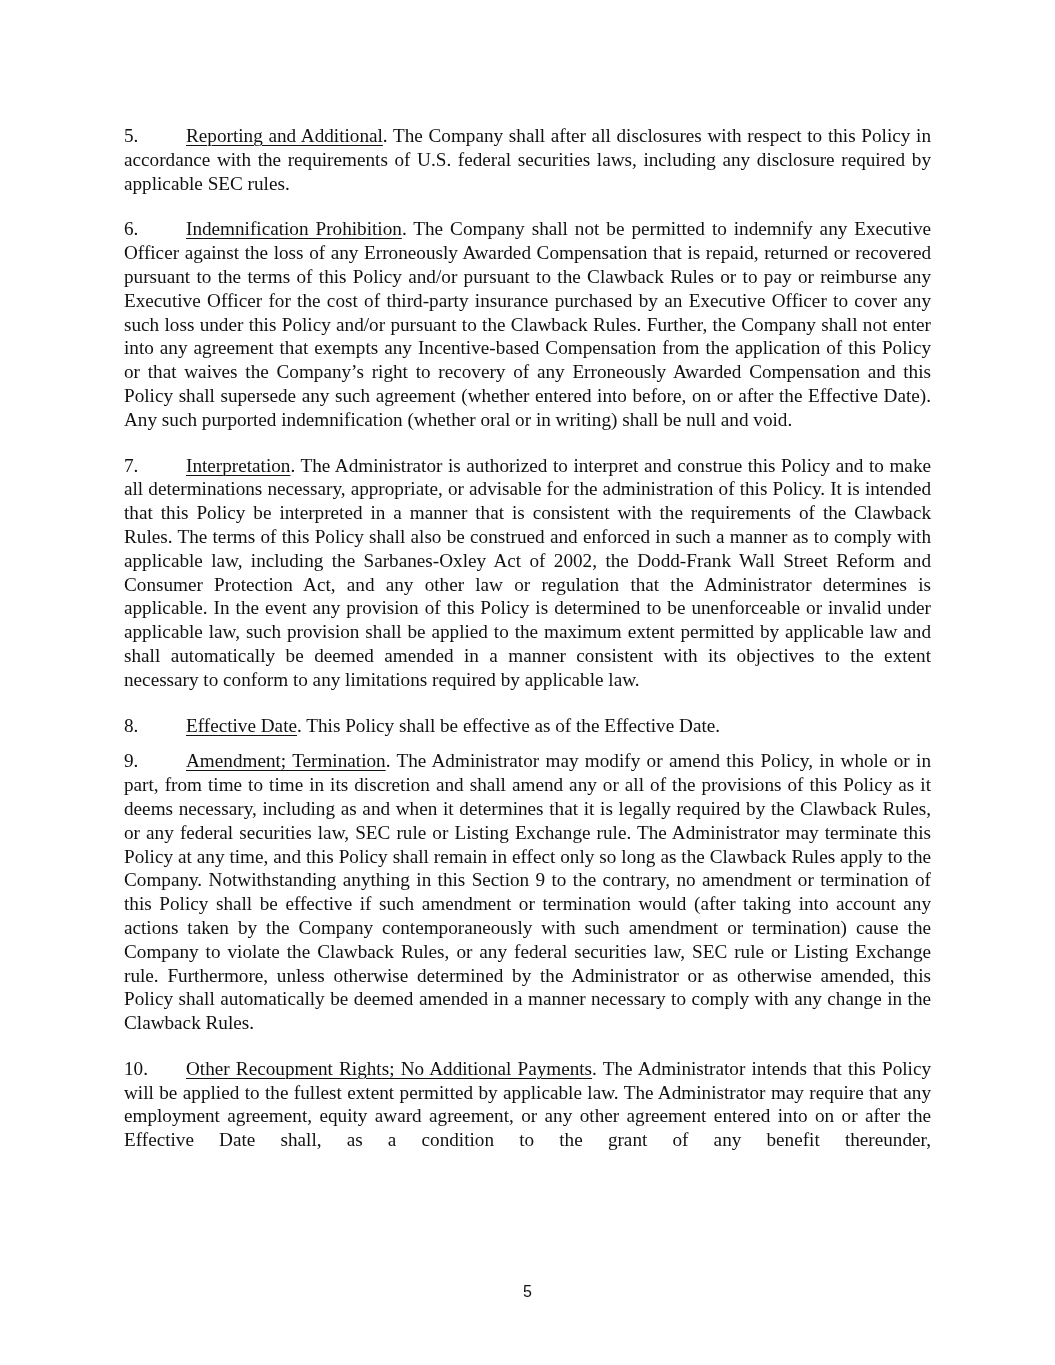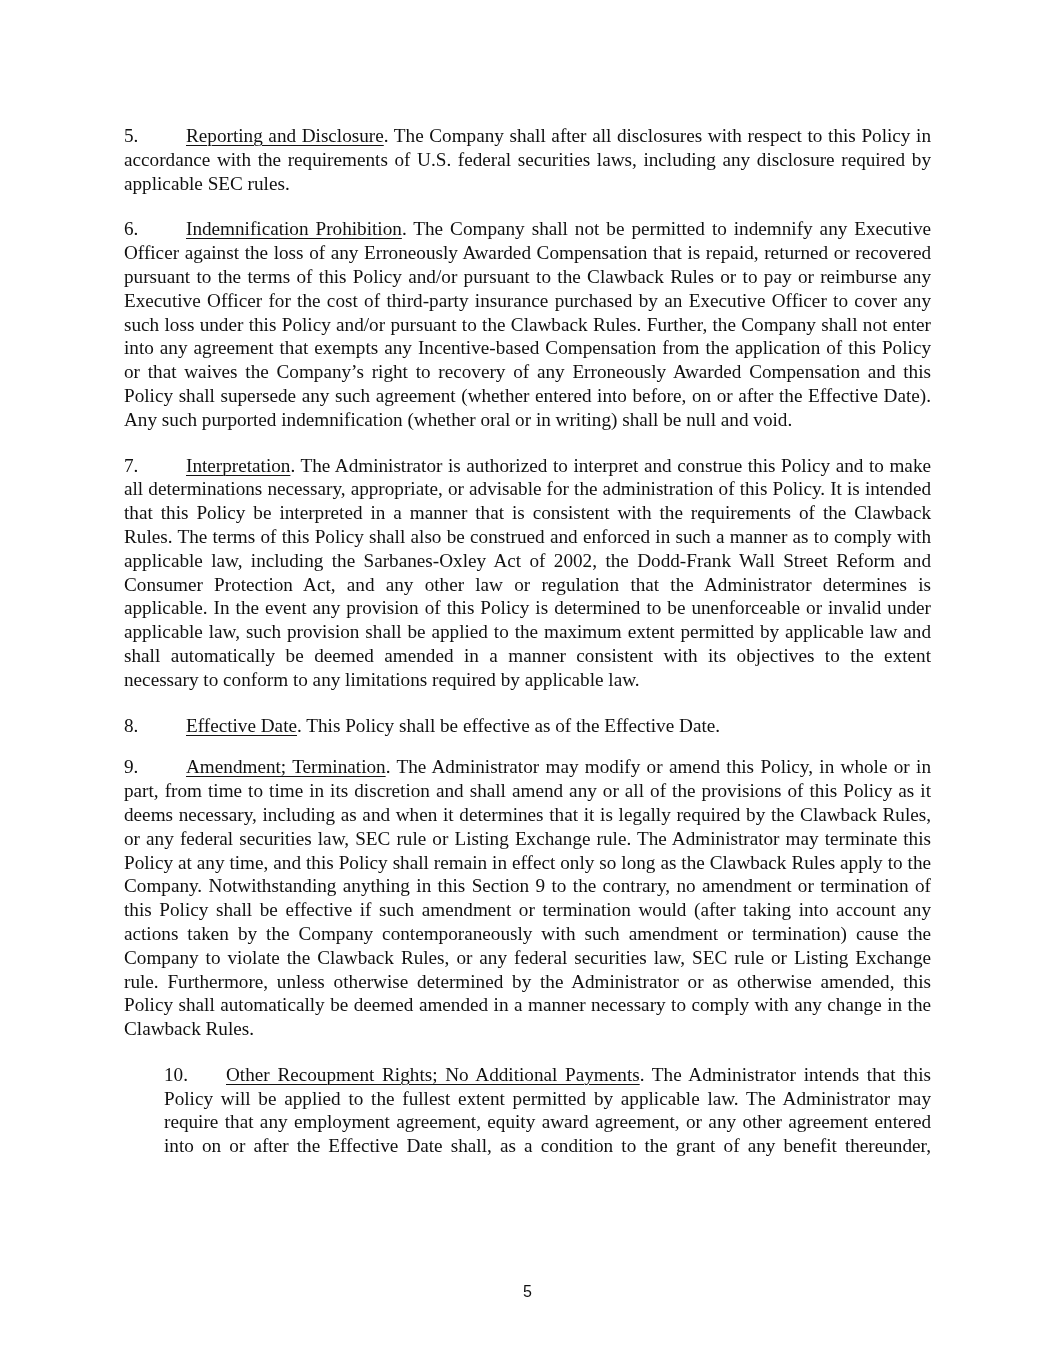--- a/index.html
+++ b/index.html
@@ -40,29 +40,29 @@
     .page-number {
       position: absolute;
       top: 1283px;
       left: 0;
       width: 1055px;
       text-align: center;
       font-family: "Liberation Sans", sans-serif;
       font-size: 16px;
       color: #111111;
     }
-    #p8 { margin-bottom: 18px; }
-    #p10 { margin-bottom: 0; margin-left: 40px; }
+    #p8 { margin-bottom: 12px; }
+    #p10 { margin-bottom: 0; }
   </style>
 </head>
 <body>
 
 <div class="page">
 
-  <p class="para" id="p5"><span class="num">5.</span><span class="heading">Reporting and Disclosure</span><span>. The Company shall after all disclosures with respect to this Policy in accordance with the requirements of U.S. federal securities laws, including any disclosure required by applicable SEC rules.</span></p>
+  <p class="para" id="p5"><span class="num">5.</span><span class="heading">Reporting and Additional</span><span>. The Company shall after all disclosures with respect to this Policy in accordance with the requirements of U.S. federal securities laws, including any disclosure required by applicable SEC rules.</span></p>
 
   <p class="para" id="p6"><span class="num">6.</span><span class="heading">Indemnification Prohibition</span><span>. The Company shall not be permitted to indemnify any Executive Officer against the loss of any Erroneously Awarded Compensation that is repaid, returned or recovered pursuant to the terms of this Policy and/or pursuant to the Clawback Rules or to pay or reimburse any Executive Officer for the cost of third-party insurance purchased by an Executive Officer to cover any such loss under this Policy and/or pursuant to the Clawback Rules. Further, the Company shall not enter into any agreement that exempts any Incentive-based Compensation from the application of this Policy or that waives the Company’s right to recovery of any Erroneously Awarded Compensation and this Policy shall supersede any such agreement (whether entered into before, on or after the Effective Date). Any such purported indemnification (whether oral or in writing) shall be null and void.</span></p>
 
   <p class="para" id="p7"><span class="num">7.</span><span class="heading">Interpretation</span><span>. The Administrator is authorized to interpret and construe this Policy and to make all determinations necessary, appropriate, or advisable for the administration of this Policy. It is intended that this Policy be interpreted in a manner that is consistent with the requirements of the Clawback Rules. The terms of this Policy shall also be construed and enforced in such a manner as to comply with applicable law, including the Sarbanes-Oxley Act of 2002, the Dodd-Frank Wall Street Reform and Consumer Protection Act, and any other law or regulation that the Administrator determines is applicable. In the event any provision of this Policy is determined to be unenforceable or invalid under applicable law, such provision shall be applied to the maximum extent permitted by applicable law and shall automatically be deemed amended in a manner consistent with its objectives to the extent necessary to conform to any limitations required by applicable law.</span></p>
 
   <p class="para" id="p8"><span class="num">8.</span><span class="heading">Effective Date</span><span>. This Policy shall be effective as of the Effective Date.</span></p>
 
   <p class="para" id="p9"><span class="num">9.</span><span class="heading">Amendment; Termination</span><span>. The Administrator may modify or amend this Policy, in whole or in part, from time to time in its discretion and shall amend any or all of the provisions of this Policy as it deems necessary, including as and when it determines that it is legally required by the Clawback Rules, or any federal securities law, SEC rule or Listing Exchange rule. The Administrator may terminate this Policy at any time, and this Policy shall remain in effect only so long as the Clawback Rules apply to the Company. Notwithstanding anything in this Section 9 to the contrary, no amendment or termination of this Policy shall be effective if such amendment or termination would (after taking into account any actions taken by the Company contemporaneously with such amendment or termination) cause the Company to violate the Clawback Rules, or any federal securities law, SEC rule or Listing Exchange rule.  Furthermore, unless otherwise determined by the Administrator or as otherwise amended, this Policy shall automatically be deemed amended in a manner necessary to comply with any change in the Clawback Rules.</span></p>
 
   <p class="para" id="p10" style="text-align-last: justify;"><span class="num">10.</span><span class="heading">Other Recoupment Rights; No Additional Payments</span><span>. The Administrator intends that this Policy will be applied to the fullest extent permitted by applicable law. The Administrator may require that any employment agreement, equity award agreement, or any other agreement entered into on or after the Effective Date shall, as a condition to the grant of any benefit thereunder,</span></p>

